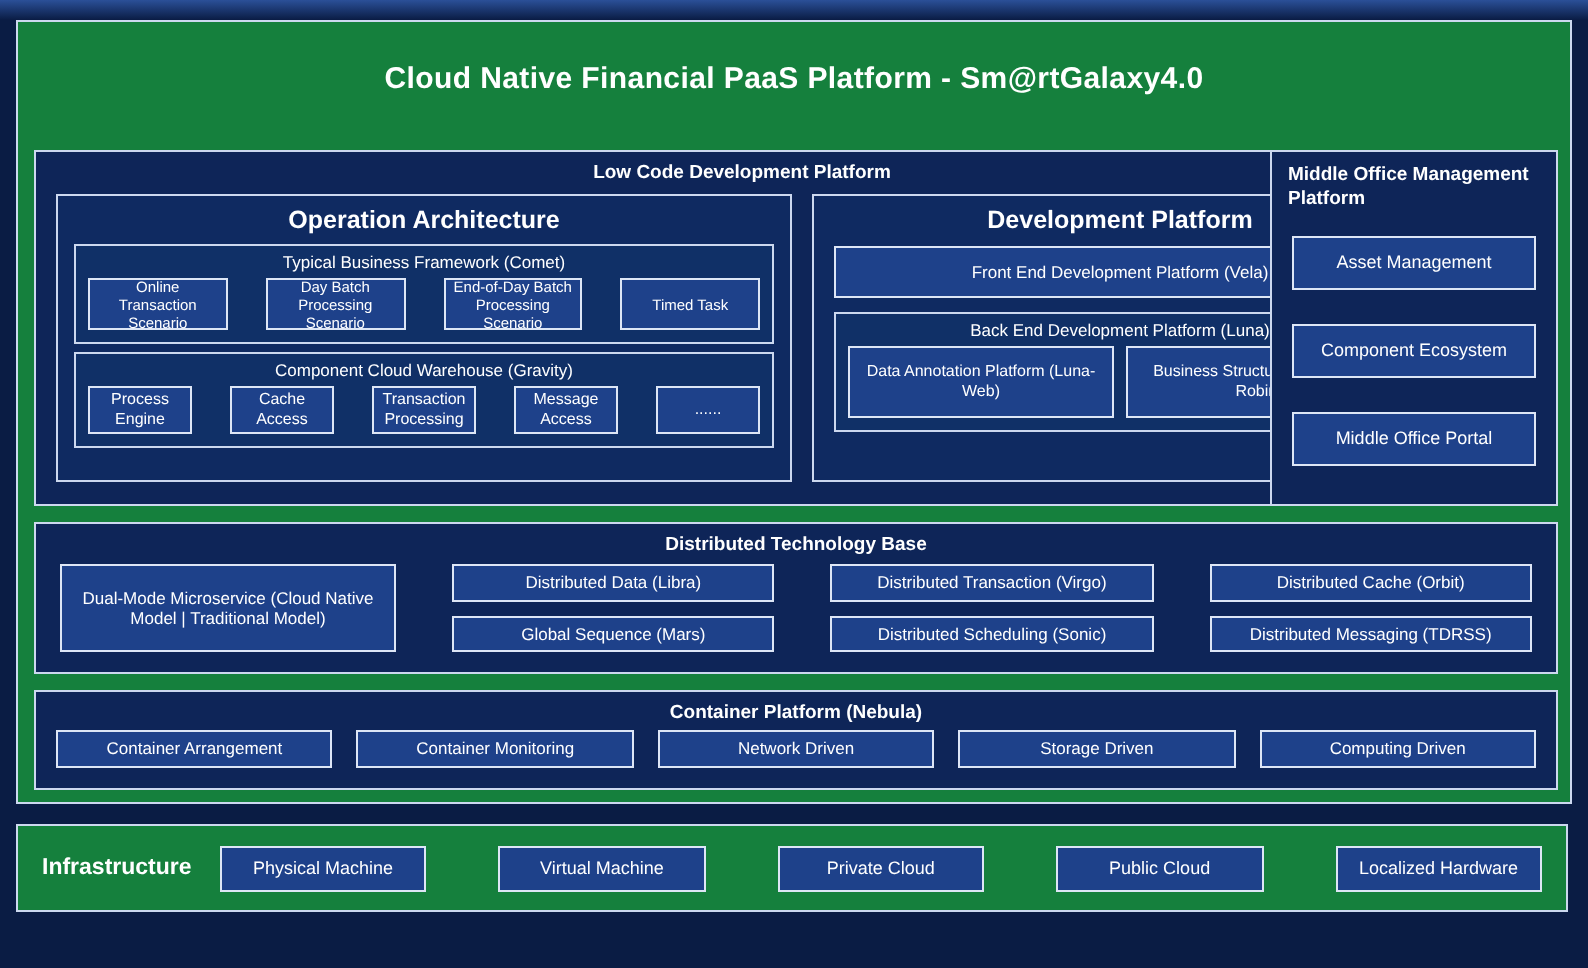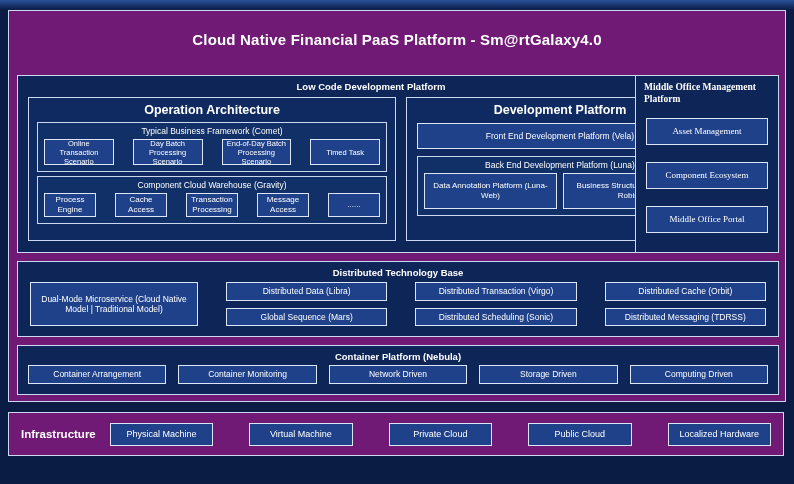--- a/index.html
+++ b/index.html
@@ -11,21 +11,21 @@
     color: #ffffff;
     overflow: hidden;
   }
   .top-glow {
     position: absolute; left: 0; top: 0; width: 794px; height: 10px;
     background: linear-gradient(180deg, #2b5098 0%, #0a1c44 100%);
   }
   .frame {
     position: absolute;
     border: 1px solid #ccd8ef;
-    background: #701a75;
+    background: #15803d;
   }
   .main-frame { left: 8px; top: 10px; width: 778px; height: 392px; }
   .diagram-title {
     text-align: center;
     font-size: 15px;
     font-weight: bold;
     padding-top: 20px;
     letter-spacing: 0.2px;
   }
   .section {
@@ -58,21 +58,21 @@
     line-height: 1.2;
     padding: 2px 3px;
   }
   .comet-leaf { flex: 1; height: 26px; font-size: 7.5px; }
   .gravity-leaf { flex: 1; height: 24px; font-size: 8px; }
   .front-end-leaf { margin: 5px 10px 0 10px; height: 26px; font-size: 8.5px; }
   .back-end-box { margin: 7px 10px 0 10px; flex: 0 0 auto; }
   .back-end-items { display: flex; gap: 6px; padding: 0 6px 6px 6px; }
   .back-end-leaf { flex: 1; height: 36px; font-size: 8px; }
   
-  .middle-office { left: 626px; top: 64px; width: 144px; height: 178px; font-family: Liberation Serif, serif; }
+  .middle-office { left: 626px; top: 64px; width: 144px; height: 178px; }
   .mo-title { font-size: 9.5px; font-weight: bold; padding: 6px 8px 0 8px; line-height: 1.25; }
   .mo-items { display: flex; flex-direction: column; gap: 17px; padding: 12px 10px 0 10px; }
   .mo-leaf { height: 27px; font-size: 9px; }
   
   .distributed { left: 8px; top: 250px; width: 762px; height: 76px; }
   .dist-body { display: flex; gap: 28px; padding: 4px 12px 8px 12px; height: calc(100% - 18px); }
   .dual-mode-leaf { flex: 0 0 168px; font-size: 8.5px; padding: 3px 10px; }
   .dist-col { flex: 1; display: flex; flex-direction: column; gap: 7px; }
   .dist-leaf { flex: 1; font-size: 8.5px; }
   

